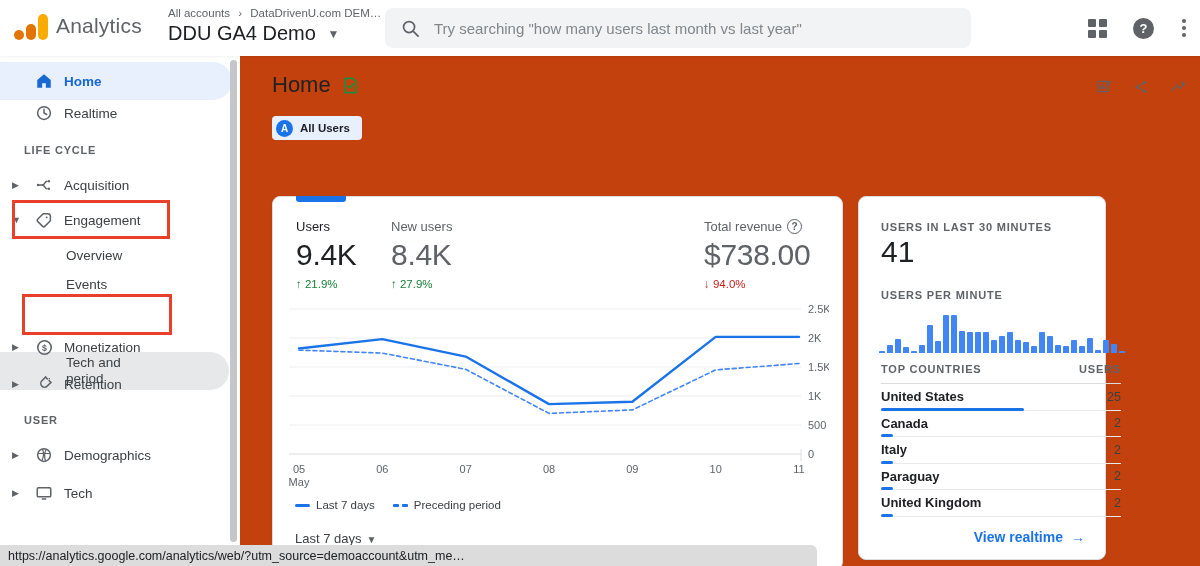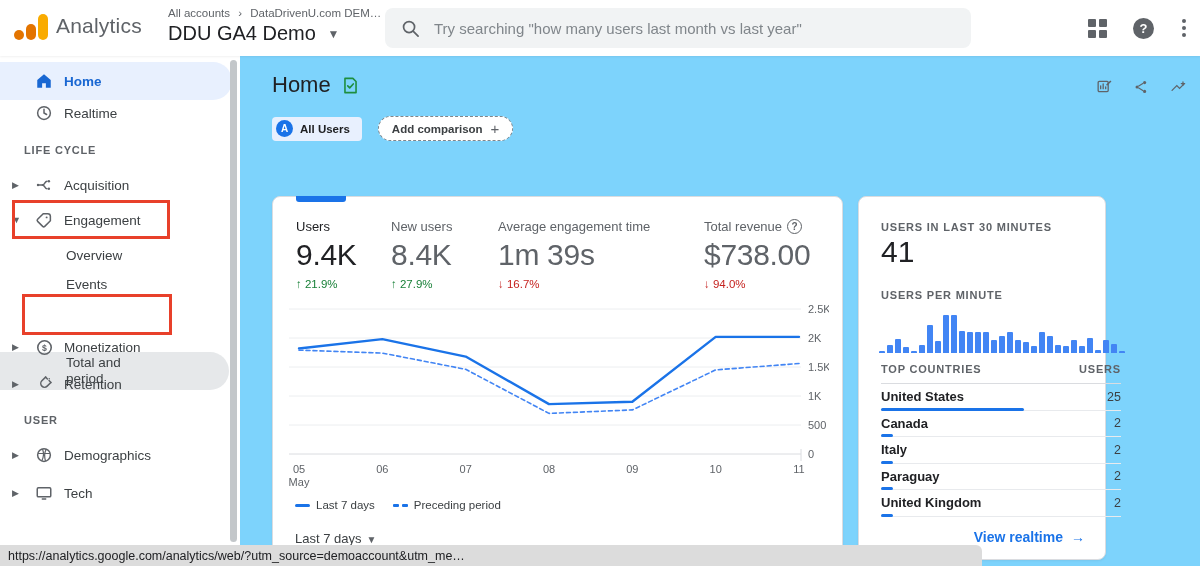--- a/index.html
+++ b/index.html
@@ -1,18 +1,18 @@
 <!DOCTYPE html>
 <html><head>
 <meta charset="utf-8">
 <style>
   * { margin:0; padding:0; box-sizing:border-box; }
   html,body { width:1200px; height:566px; overflow:hidden; background:#fff;
     font-family:"Liberation Sans", sans-serif; color:#3c4043; }
-  #stage { position:relative; width:1200px; height:566px; background:#7dd3fc; }
+  #stage { position:relative; width:1200px; height:566px; background:#c2410c; }
 
   
   #topbar { position:absolute; left:0; top:0; width:1200px; height:56px; background:#fff;
     box-shadow:0 1px 2px rgba(0,0,0,.06); z-index:5; }
   #ga-logo { position:absolute; left:14px; top:14px; width:34px; height:28px; }
   #ga-logo .bar-tall { position:absolute; right:0; bottom:2px; width:10px; height:26px; background:#f9ab00; border-radius:5px; }
   #ga-logo .bar-mid  { position:absolute; left:12px; bottom:2px; width:10px; height:16px; background:#e37400; border-radius:5px; }
   #ga-logo .bar-dot  { position:absolute; left:0; bottom:2px; width:10px; height:10px; background:#e37400; border-radius:50%; }
   #product-name { position:absolute; left:56px; top:14px; font-size:21px; color:#5f6368; letter-spacing:.2px; }
   #breadcrumb { position:absolute; left:168px; top:7px; font-size:11.5px; color:#5f6368; white-space:nowrap; }
@@ -104,21 +104,21 @@
     letter-spacing:.8px; color:#5f6368; padding-bottom:8px; border-bottom:1px solid #dadce0;gap:36px; }
   .country-row { position:relative; display:flex; justify-content:space-between; align-items:center;
     height:26.5px; border-bottom:1px solid #e8eaed; color:#202124; }
   .country-row .cname { font-weight:bold; font-size:13px; }
   .country-row .cusers { color:#3c4043; }
   .country-row .cbar { position:absolute; left:0; bottom:-1px; height:3px; background:#1a73e8; border-radius:2px; }
   #view-realtime { position:absolute; right:20px; top:332px; color:#1a73e8; font-size:14px; font-weight:bold;
     cursor:pointer; display:flex; align-items:center; gap:8px; }
 
   
-  #statusbar { position:absolute; left:0; top:545px; width:982px; height:21px; background:#dcdcdc;
+  #statusbar { position:absolute; left:0; top:545px; width:817px; height:21px; background:#dcdcdc;
     border-radius:0 6px 0 0; display:flex; align-items:center; padding-left:8px; z-index:9; }
   #statusbar span { font-size:12.5px; color:#202124; white-space:nowrap; }
 
   svg text { font-family:"Liberation Sans", sans-serif; }
 </style>
 </head>
 <body>
 
 <div id="stage">
 
@@ -212,21 +212,21 @@
 
     <div class="nav-sub" style="top:215px;">
       <span class="nlabel">Events</span>
     </div>
     <div class="nav-sub" style="top:186px;">
       <span class="nlabel">Overview</span>
     </div>
 
     <div id="pages-pill">
       <span class="two-line">
-        <span>Total and</span><br><span>period</span>
+        <span>Tech and</span><br><span>period</span>
       </span>
     </div>
 
     <div class="nav-item" style="top:272px;">
       <span class="caret">▶</span>
       <span class="nicon">
         <svg width="19" height="19" viewBox="0 0 24 24">
             <circle cx="12" cy="12" r="8.5" fill="none" stroke="#5f6368" stroke-width="2"></circle>
             <text x="12" y="16" text-anchor="middle" font-size="11" fill="#5f6368" font-weight="bold">$</text>
           </svg>
@@ -311,43 +311,34 @@
       <path d="M3 17 10 10l4 4 7-7" stroke-linecap="round"></path>
         <path d="M19 4.5v5M16.5 7h5" stroke-linecap="round"></path>
     </svg>
   </div>
 
   <div id="chips-row">
     <div id="chip-all-users">
       <span class="avatar">A</span>
       <span class="clabel">All Users</span>
     </div>
-    <div id="chip-add-comparison">
-      <span class="clabel">Add comparison</span>
-      <span class="plus">+</span>
-    </div>
   </div>
 
   <div class="card" id="overview-card">
     <div id="card-tab-indicator"></div>
 
     <div class="metric active" style="left:23px;">
       <div class="mlabel">Users</div>
       <div class="mvalue">9.4K</div>
       <div class="mdelta up"><span>↑</span> <span>21.9%</span></div>
     </div>
     <div class="metric" style="left:118px;">
       <div class="mlabel">New users</div>
       <div class="mvalue">8.4K</div>
       <div class="mdelta up"><span>↑</span> <span>27.9%</span></div>
-    </div>
-    <div class="metric" style="left:225px;">
-      <div class="mlabel">Average engagement time</div>
-      <div class="mvalue">1m 39s</div>
-      <div class="mdelta down"><span>↓</span> <span>16.7%</span></div>
     </div>
     <div class="metric" style="left:431px;">
       <div class="mlabel">
         <span>Total revenue</span>
         <span class="q-circle">?</span>
       </div>
       <div class="mvalue">$738.00</div>
       <div class="mdelta down"><span>↓</span> <span>94.0%</span></div>
     </div>
 

